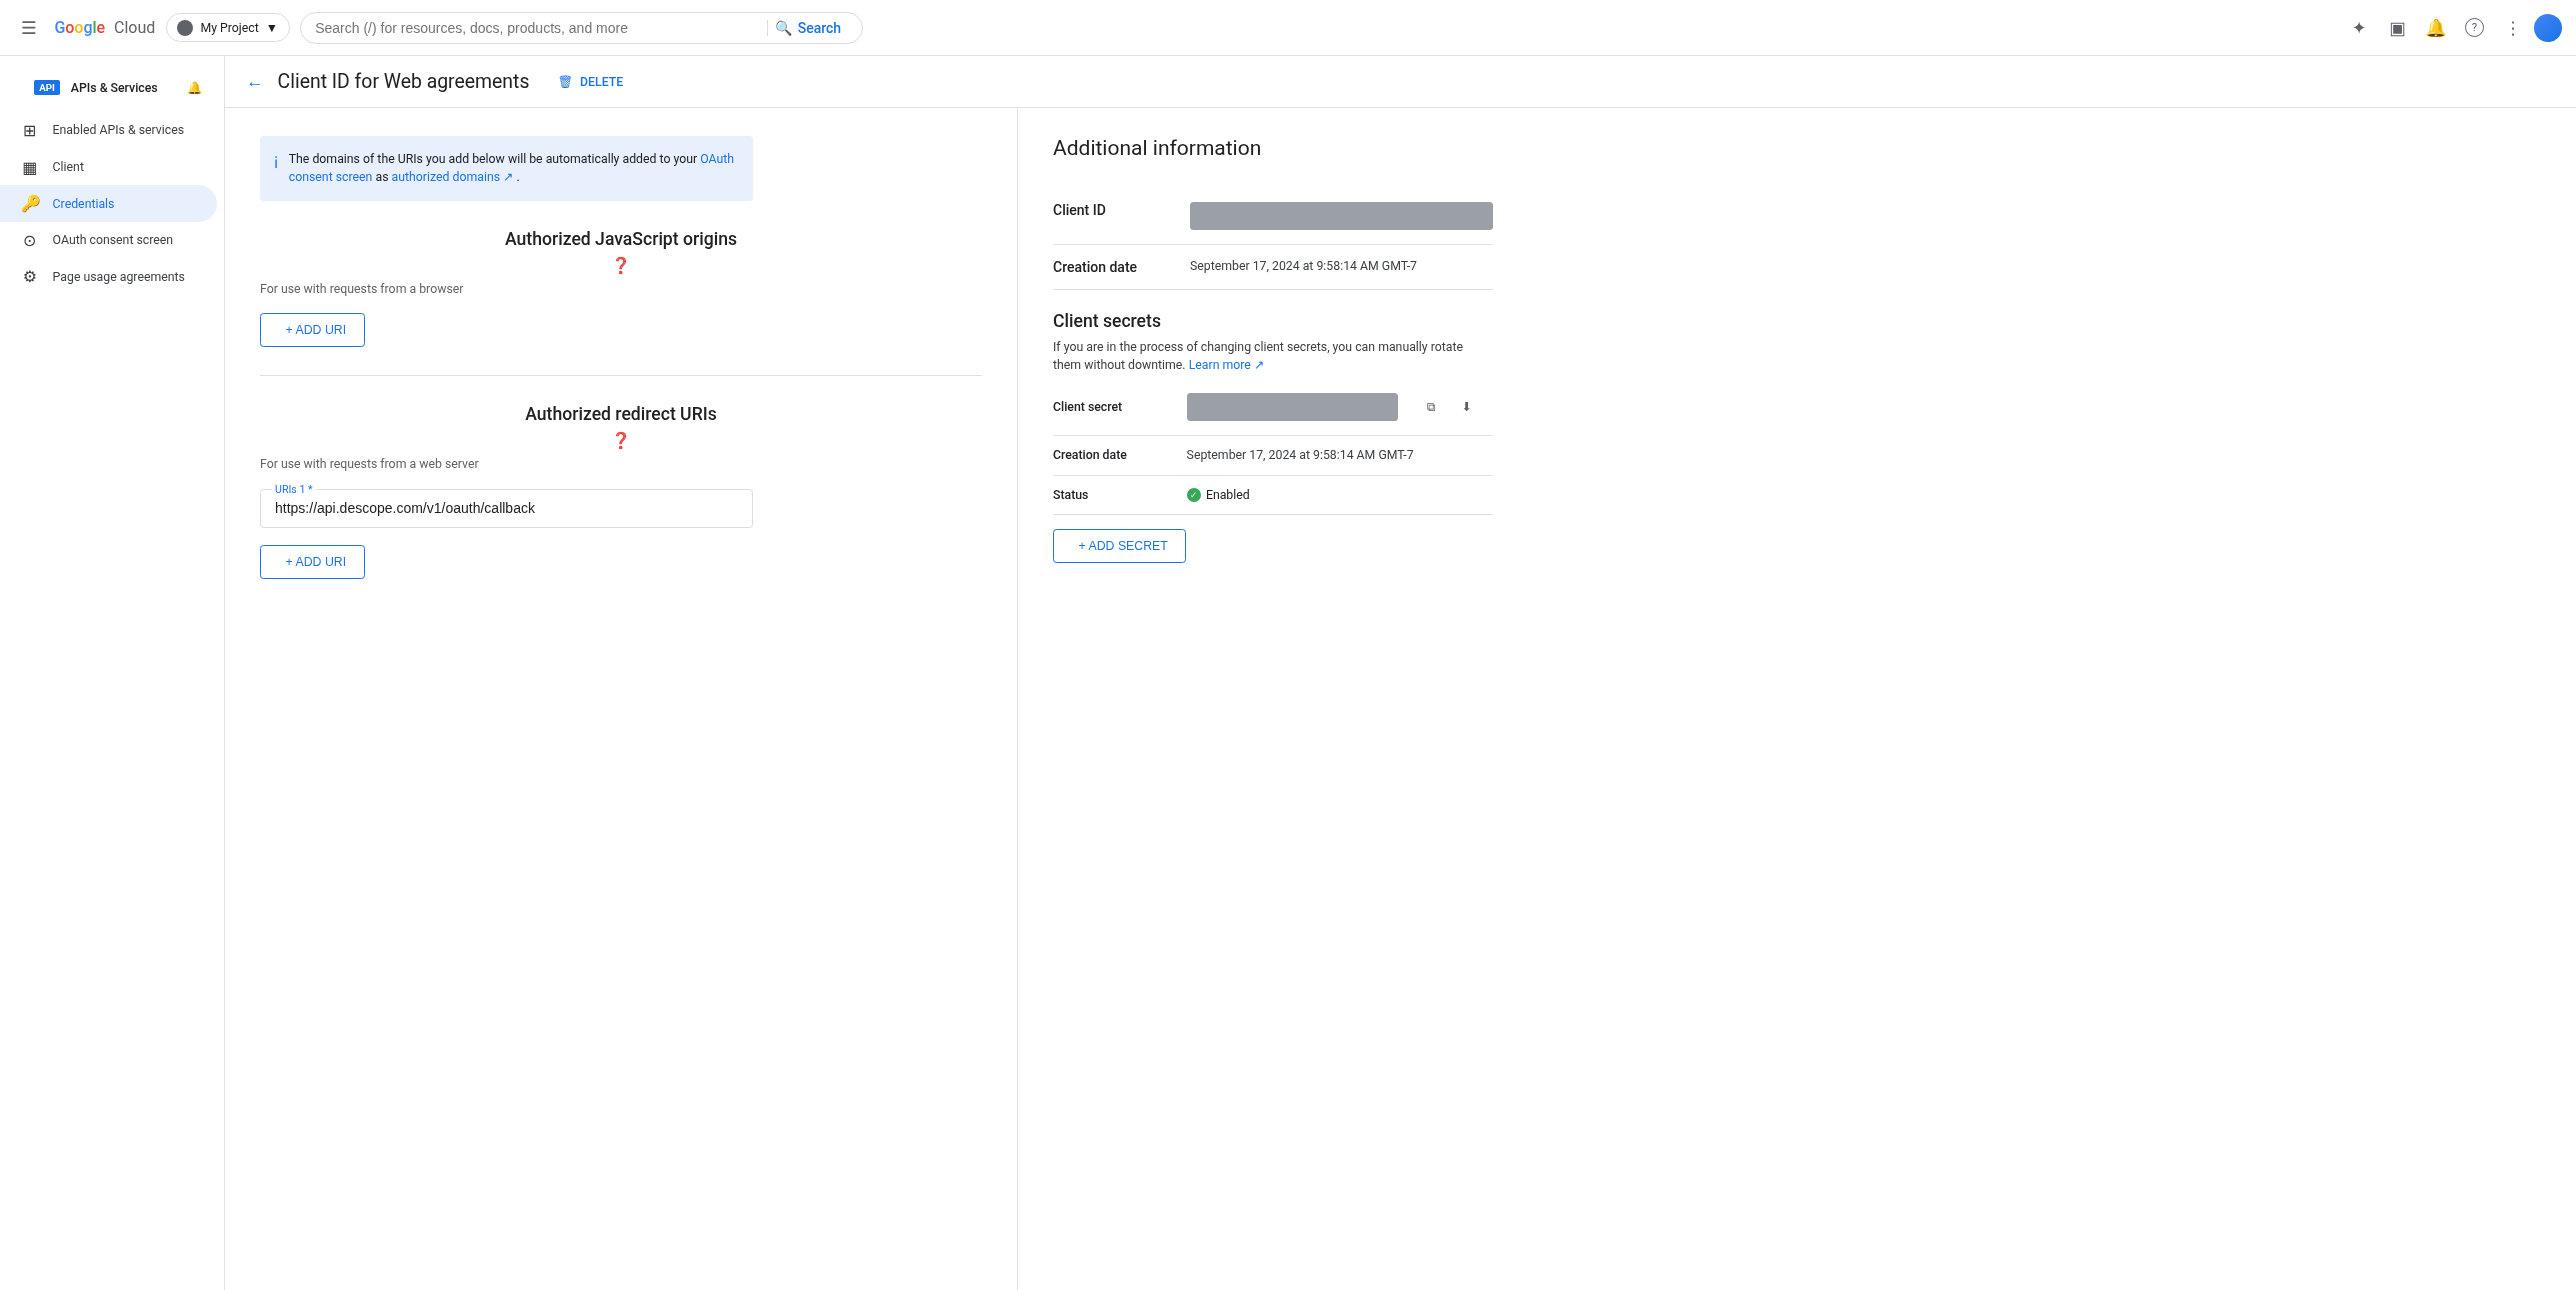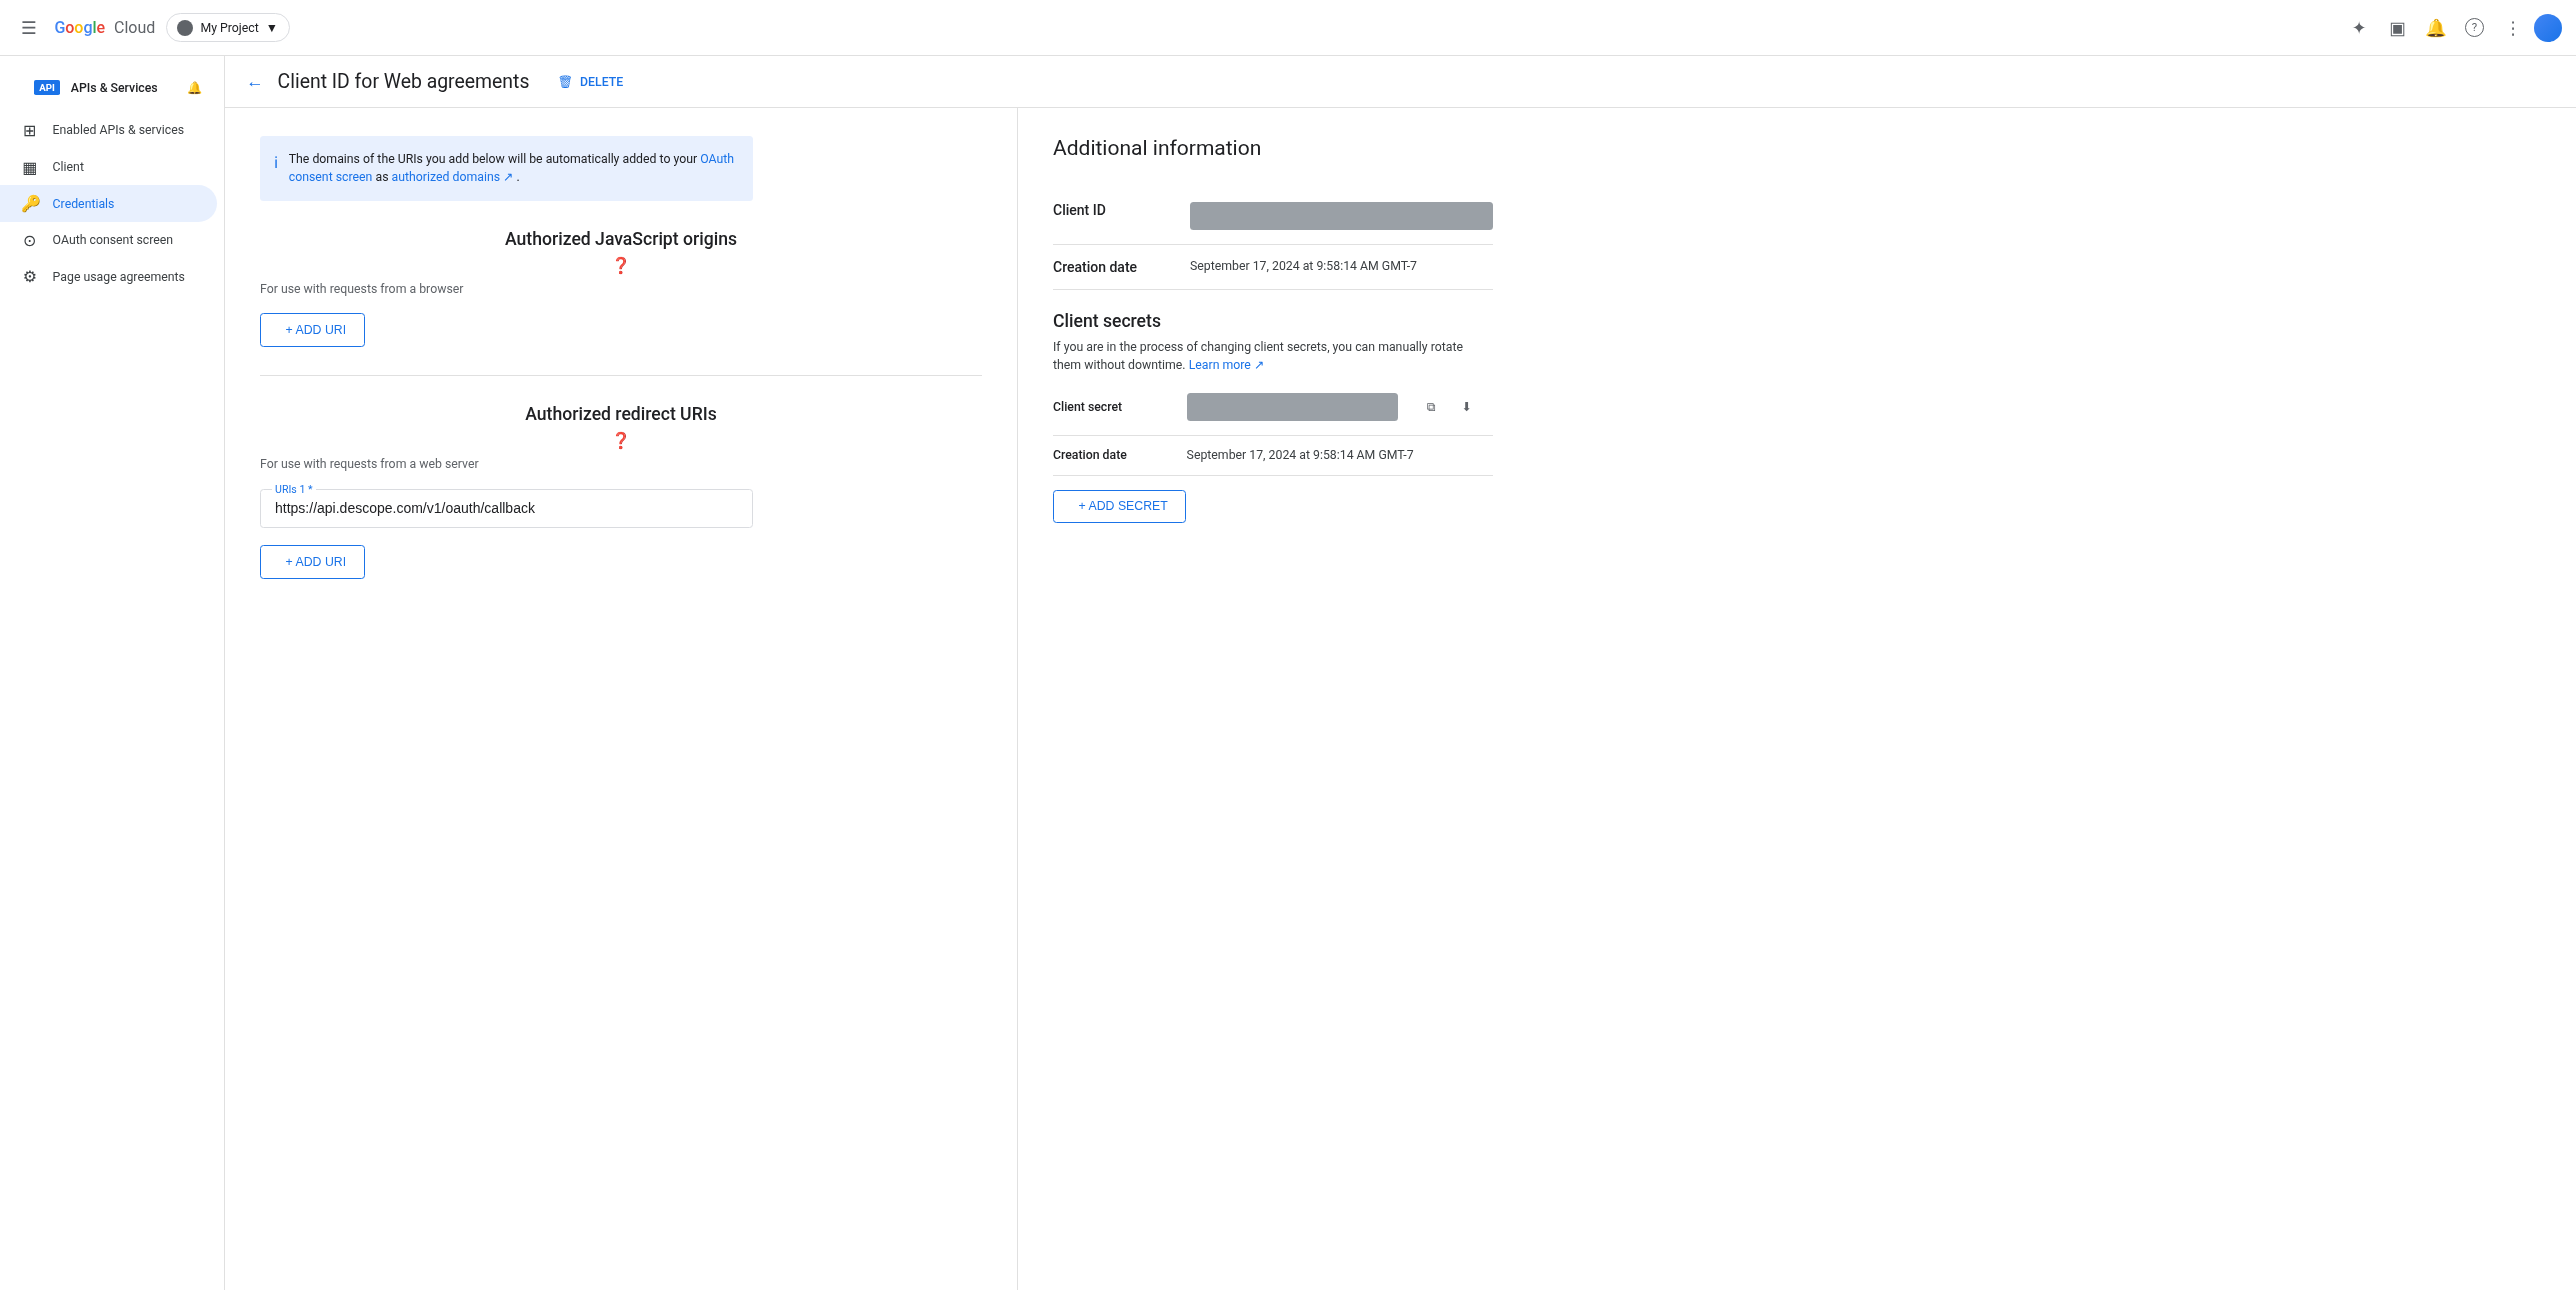--- a/index.html
+++ b/index.html
@@ -246,20 +246,27 @@
     </span>
     <span style="color:#5f6368;margin-left:5.3px;"> Cloud</span>
   </div>
 
   <div class="project-selector">
     <span class="dot" style="width:16px;height:16px;background:#5f6368;border-radius:50%;display:inline-block;"></span>
     <span>My Project</span>
     <span>▼</span>
   </div>
 
+  <div class="search-bar">
+    <input type="text" placeholder="Search (/) for resources, docs, products, and more" style="">
+    <div class="search-btn">
+      <span style="color:#1a73e8;">🔍</span>
+      <span>Search</span>
+    </div>
+  </div>
 
   <div class="nav-icons">
     <div class="nav-icon-btn">
       <span>✦</span>
     </div>
     <div class="nav-icon-btn">
       <span>▣</span>
     </div>
     <div class="nav-icon-btn">
       <span>🔔</span>
@@ -405,20 +412,27 @@
           </div>
         </div>
 
         
         <div class="secret-row">
           <span class="secret-row-label">Creation date</span>
           <span class="info-row-value">September 17, 2024 at 9:58:14 AM GMT-7</span>
         </div>
 
         
+        <div class="status-row" style="border-bottom:0.9px solid #e0e0e0;">
+          <span class="status-label">Status</span>
+          <div class="status-value">
+            <div class="status-dot"></div>
+            <span>Enabled</span>
+          </div>
+        </div>
 
         
         <button class="add-secret-btn">
           <span></span>
           <span>+ ADD SECRET</span>
         </button>
 
       </div>
     </div>
   </div>

